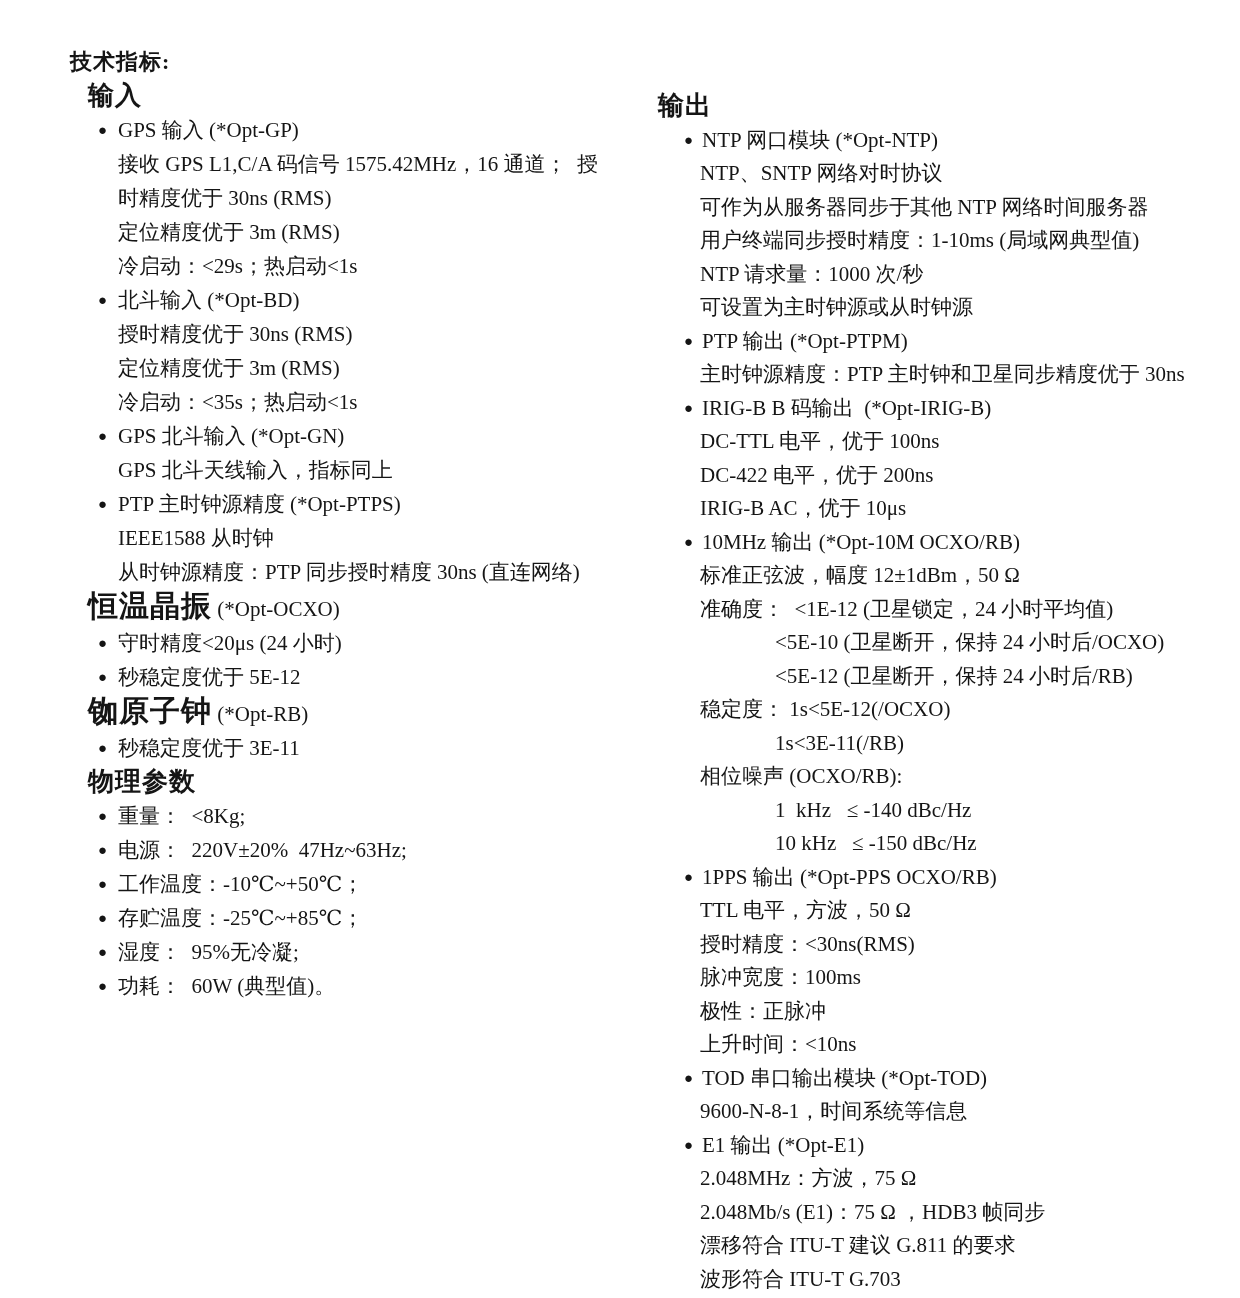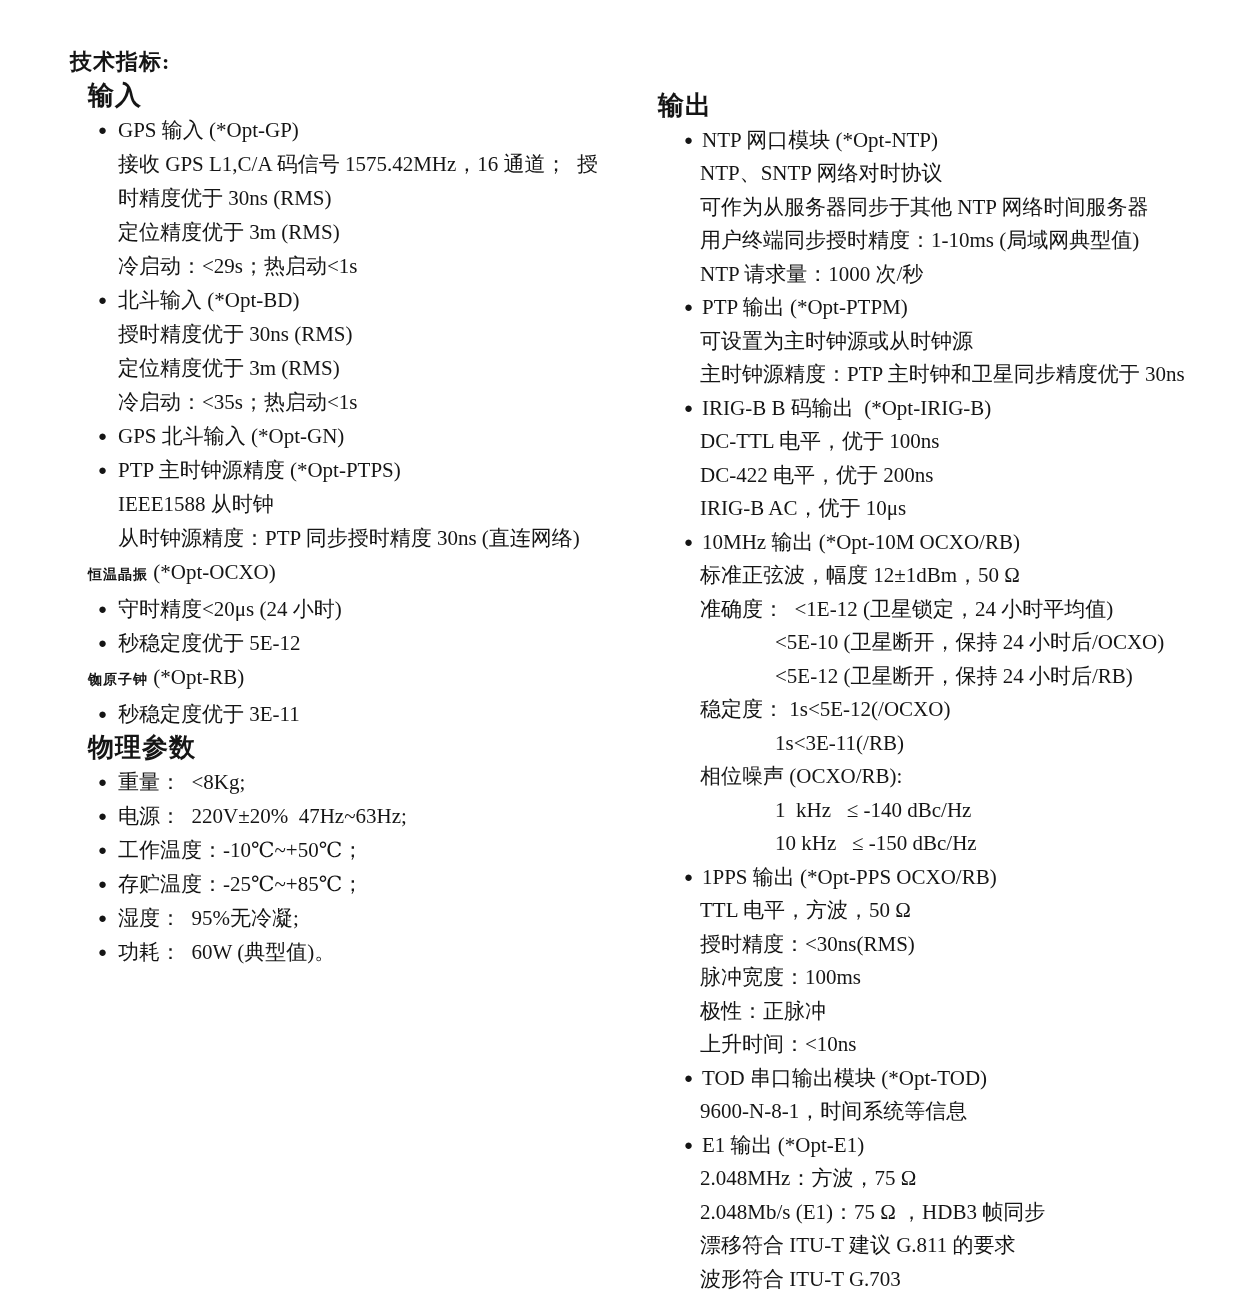--- a/index.html
+++ b/index.html
@@ -40,21 +40,21 @@
     font-size: 26px;
     letter-spacing: 1px;
   }
   #col-left  .line.heading { padding-left: 18px; }
   #col-right .line.heading { padding-left: 0; }
 
   .line.heading-mixed { font-size: 21px; }
   #col-left .line.heading-mixed { padding-left: 18px; }
   .line.heading-mixed .bold-part {
     font-weight: 700;
-    font-size: 14px;
+    font-size: 30px;
     letter-spacing: 1px;
   }
 
   #col-left  .line.bullet { padding-left: 28px; }
   #col-right .line.bullet { padding-left: 26px; }
   .bullet-glyph {
     display: inline-block;
     width: 20px;
     font-size: 15px;
     vertical-align: 2px;
@@ -74,20 +74,21 @@
     <div class="line bullet"><span class="bullet-glyph">●</span><span>GPS 输入 (*Opt-GP)</span></div>
     <div class="line text">接收 GPS L1,C/A 码信号 1575.42MHz，16 通道；  授</div>
     <div class="line text">时精度优于 30ns (RMS)</div>
     <div class="line text">定位精度优于 3m (RMS)</div>
     <div class="line text">冷启动：&lt;29s；热启动&lt;1s</div>
     <div class="line bullet"><span class="bullet-glyph">●</span><span>北斗输入 (*Opt-BD)</span></div>
     <div class="line text">授时精度优于 30ns (RMS)</div>
     <div class="line text">定位精度优于 3m (RMS)</div>
     <div class="line text">冷启动：&lt;35s；热启动&lt;1s</div>
     <div class="line bullet"><span class="bullet-glyph">●</span><span>GPS 北斗输入 (*Opt-GN)</span></div>
+    <div class="line text">GPS 北斗天线输入，指标同上</div>
     <div class="line bullet"><span class="bullet-glyph">●</span><span>PTP 主时钟源精度 (*Opt-PTPS)</span></div>
     <div class="line text">IEEE1588 从时钟</div>
     <div class="line text">从时钟源精度：PTP 同步授时精度 30ns (直连网络)</div>
     <div class="line heading-mixed"><span class="bold-part">恒温晶振</span><span> (*Opt-OCXO)</span></div>
     <div class="line bullet"><span class="bullet-glyph">●</span><span>守时精度&lt;20μs (24 小时)</span></div>
     <div class="line bullet"><span class="bullet-glyph">●</span><span>秒稳定度优于 5E-12</span></div>
     <div class="line heading-mixed"><span class="bold-part">铷原子钟</span><span> (*Opt-RB)</span></div>
     <div class="line bullet"><span class="bullet-glyph">●</span><span>秒稳定度优于 3E-11</span></div>
     <div class="line heading">物理参数</div>
     <div class="line bullet"><span class="bullet-glyph">●</span><span>重量：  &lt;8Kg;</span></div>
@@ -98,22 +99,22 @@
     <div class="line bullet"><span class="bullet-glyph">●</span><span>功耗：  60W (典型值)。</span></div>
   </div>
 
 <div class="col" id="col-right">
     <div class="line heading">输出</div>
     <div class="line bullet"><span class="bullet-glyph">●</span><span>NTP 网口模块 (*Opt-NTP)</span></div>
     <div class="line text">NTP、SNTP 网络对时协议</div>
     <div class="line text">可作为从服务器同步于其他 NTP 网络时间服务器</div>
     <div class="line text">用户终端同步授时精度：1-10ms (局域网典型值)</div>
     <div class="line text">NTP 请求量：1000 次/秒</div>
+    <div class="line text">可设置为主时钟源或从时钟源</div>
     <div class="line bullet"><span class="bullet-glyph">●</span><span>PTP 输出 (*Opt-PTPM)</span></div>
-    <div class="line text">可设置为主时钟源或从时钟源</div>
     <div class="line text">主时钟源精度：PTP 主时钟和卫星同步精度优于 30ns</div>
     <div class="line bullet"><span class="bullet-glyph">●</span><span>IRIG-B B 码输出  (*Opt-IRIG-B)</span></div>
     <div class="line text">DC-TTL 电平，优于 100ns</div>
     <div class="line text">DC-422 电平，优于 200ns</div>
     <div class="line text">IRIG-B AC，优于 10μs</div>
     <div class="line bullet"><span class="bullet-glyph">●</span><span>10MHz 输出 (*Opt-10M OCXO/RB)</span></div>
     <div class="line text">标准正弦波，幅度 12±1dBm，50 Ω</div>
     <div class="line text">准确度：  &lt;1E-12 (卫星锁定，24 小时平均值)</div>
     <div class="line indent">&lt;5E-10 (卫星断开，保持 24 小时后/OCXO)</div>
     <div class="line indent">&lt;5E-12 (卫星断开，保持 24 小时后/RB)</div>

